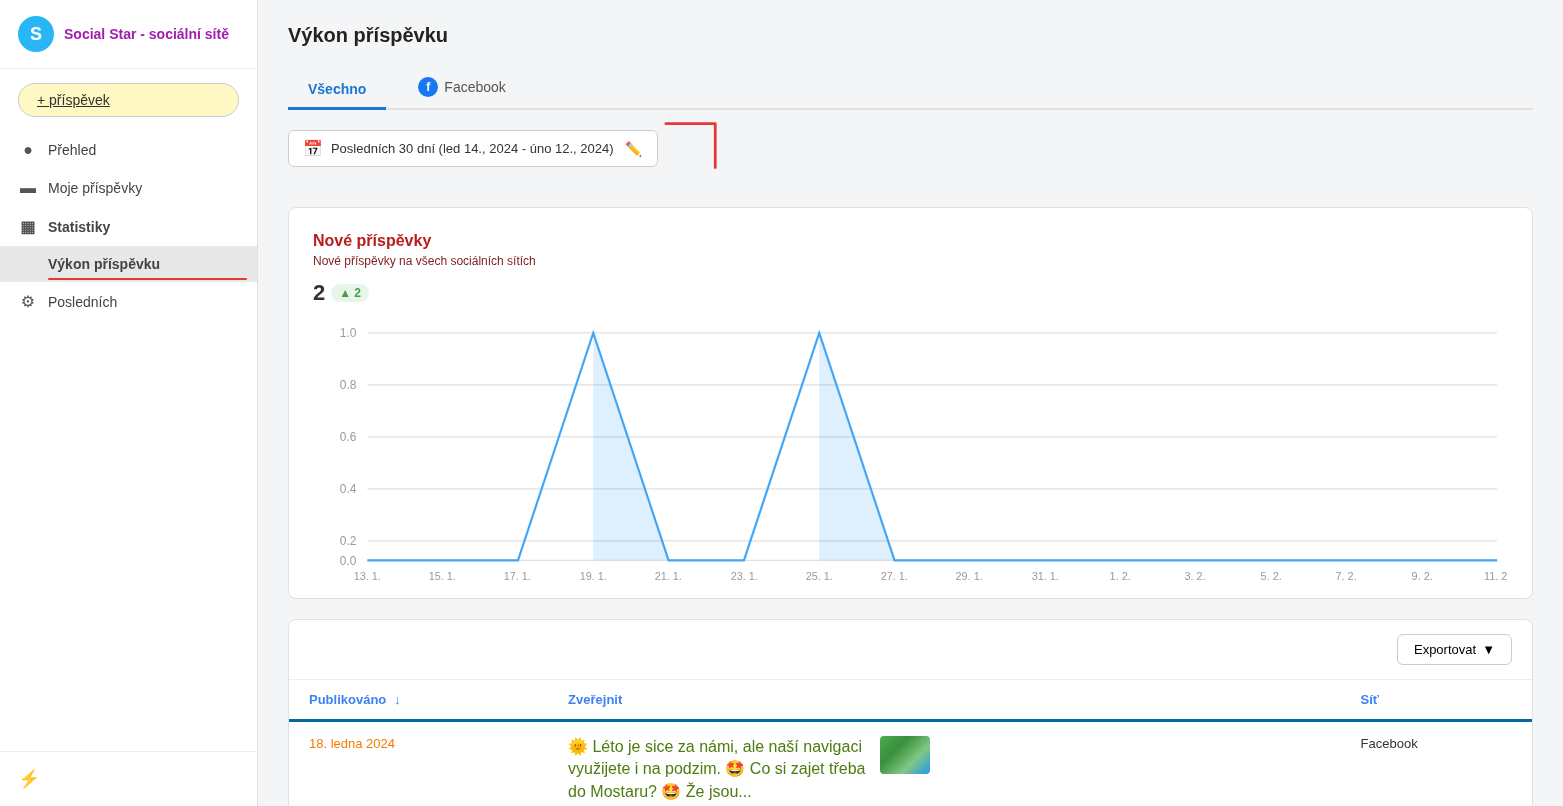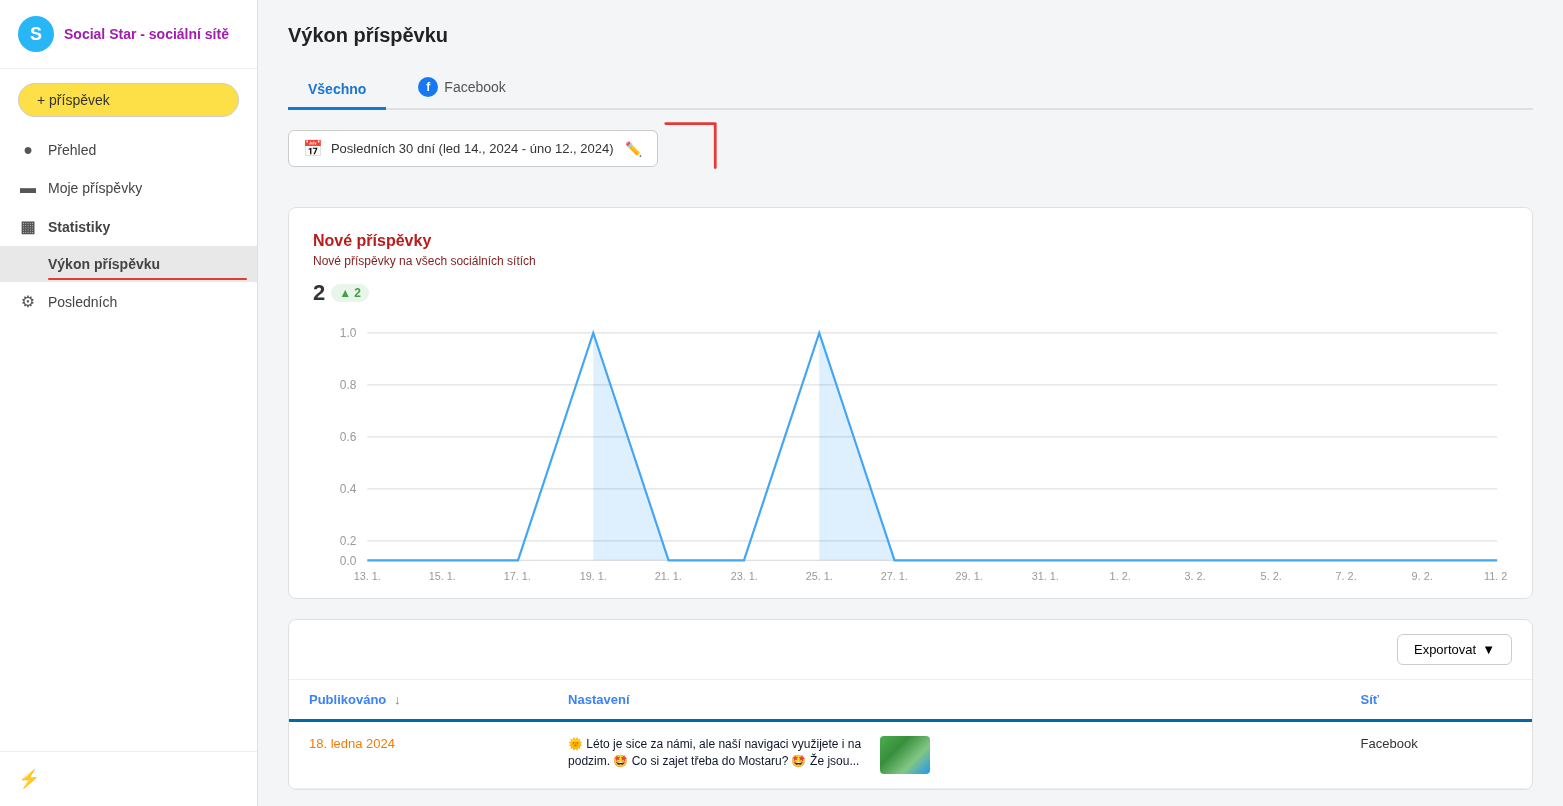--- a/index.html
+++ b/index.html
@@ -34,31 +34,32 @@
       font-size: 18px;
       font-weight: bold;
     }
     .sidebar-title {
       font-size: 14px;
       font-weight: 600;
       color: #a21caf;
     }
     .add-post-btn {
       margin: 14px 18px;
-      background: #fde047;
+      background: #fef9c3;
       border: 1px solid #ccc;
       border-radius: 20px;
       padding: 8px 18px;
       cursor: pointer;
       font-size: 14px;
       color: #333;
       display: flex;
       align-items: center;
       gap: 6px;
       width: calc(100% - 36px);
+      text-decoration: underline;
     }
     .nav-item {
       display: flex;
       align-items: center;
       padding: 10px 18px;
       cursor: pointer;
       color: #444;
       gap: 10px;
       font-size: 14px;
       position: relative;
@@ -274,22 +275,22 @@
       font-weight: 500;
       cursor: pointer;
       text-decoration: none;
     }
     .post-preview {
       display: flex;
       align-items: flex-start;
       gap: 12px;
     }
     .post-text {
-      font-size: 12px;
-      color: #0f172a;
+      font-size: 16px;
+      color: #4d7c0f;
       max-width: 300px;
       line-height: 1.4;
     }
     .post-thumb {
       width: 50px;
       height: 38px;
       border-radius: 4px;
       overflow: hidden;
       flex-shrink: 0;
       background: linear-gradient(135deg, #4caf50, #388e3c, #81c784, #2196f3);
@@ -478,21 +479,21 @@
         <span>▼</span>
       </button>
     </div>
     <table>
       <thead>
         <tr>
           <th>
             <span>Publikováno</span>
             <span style="margin-left:4px;">↓</span>
           </th>
-          <th>Nastavení</th>
+          <th>Zveřejnit</th>
           <th>Síť</th>
         </tr>
       </thead>
       <tbody>
         <tr>
           <td>
             <a class="pub-date-link">18. ledna 2024</a>
           </td>
           <td>
             <div class="post-preview">

